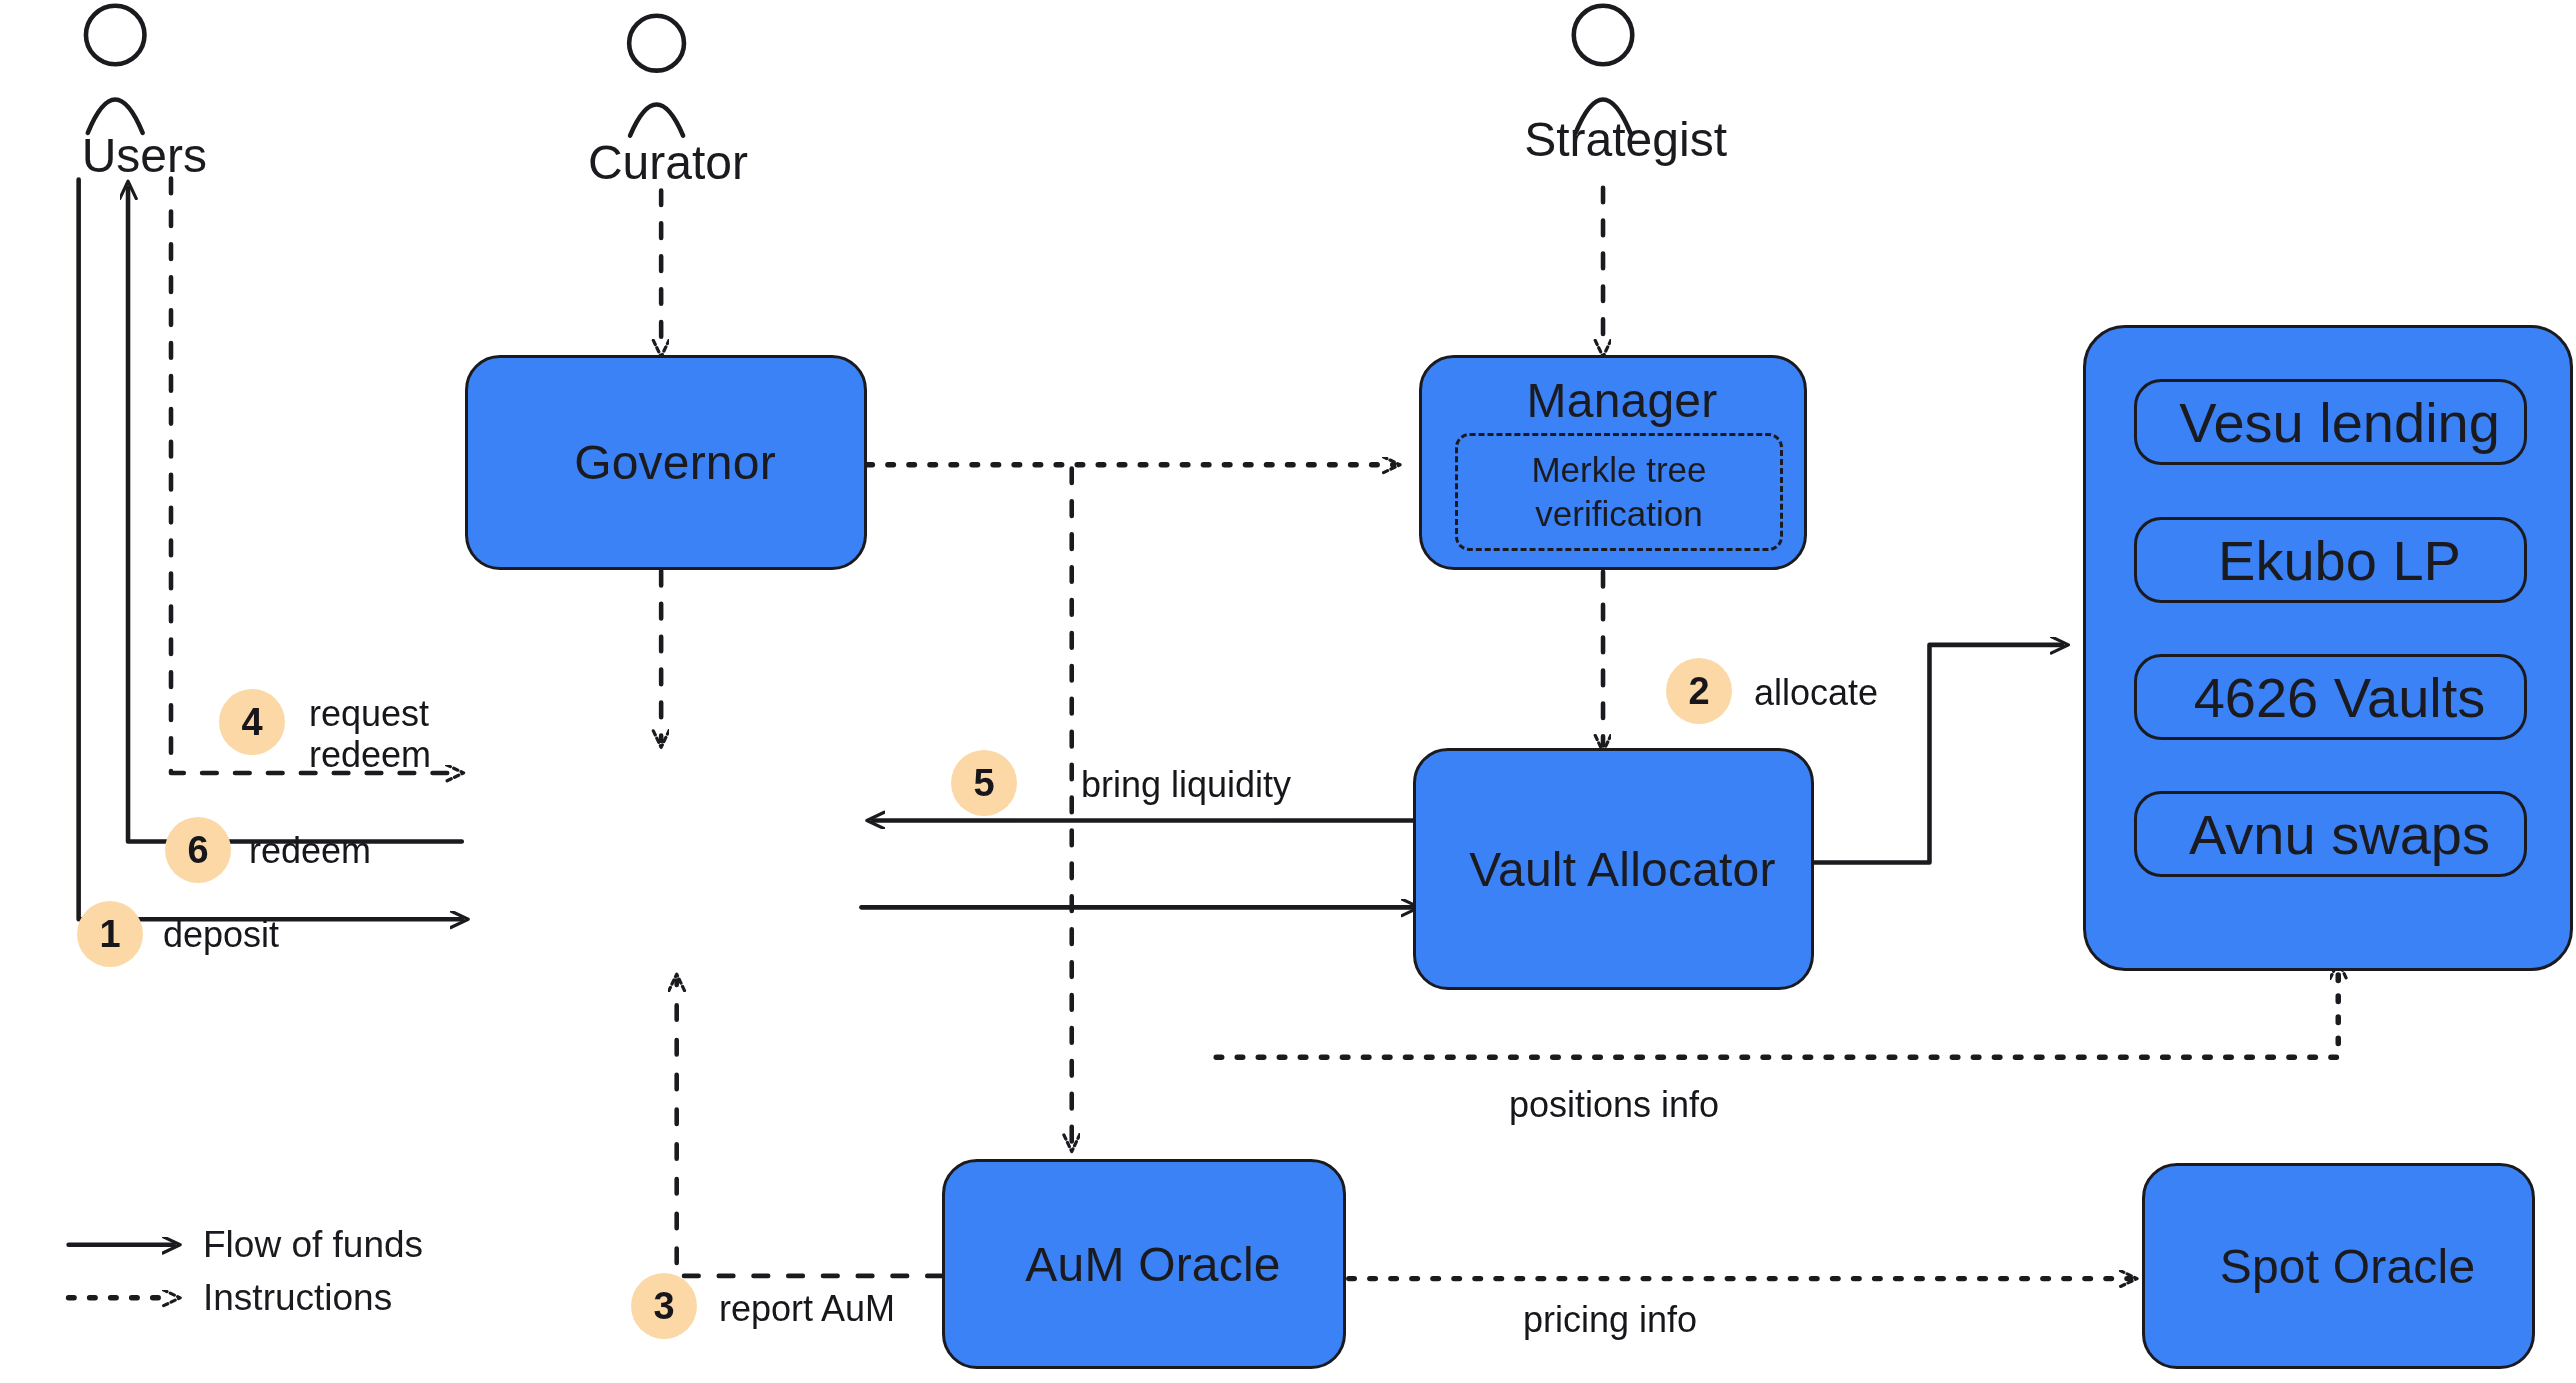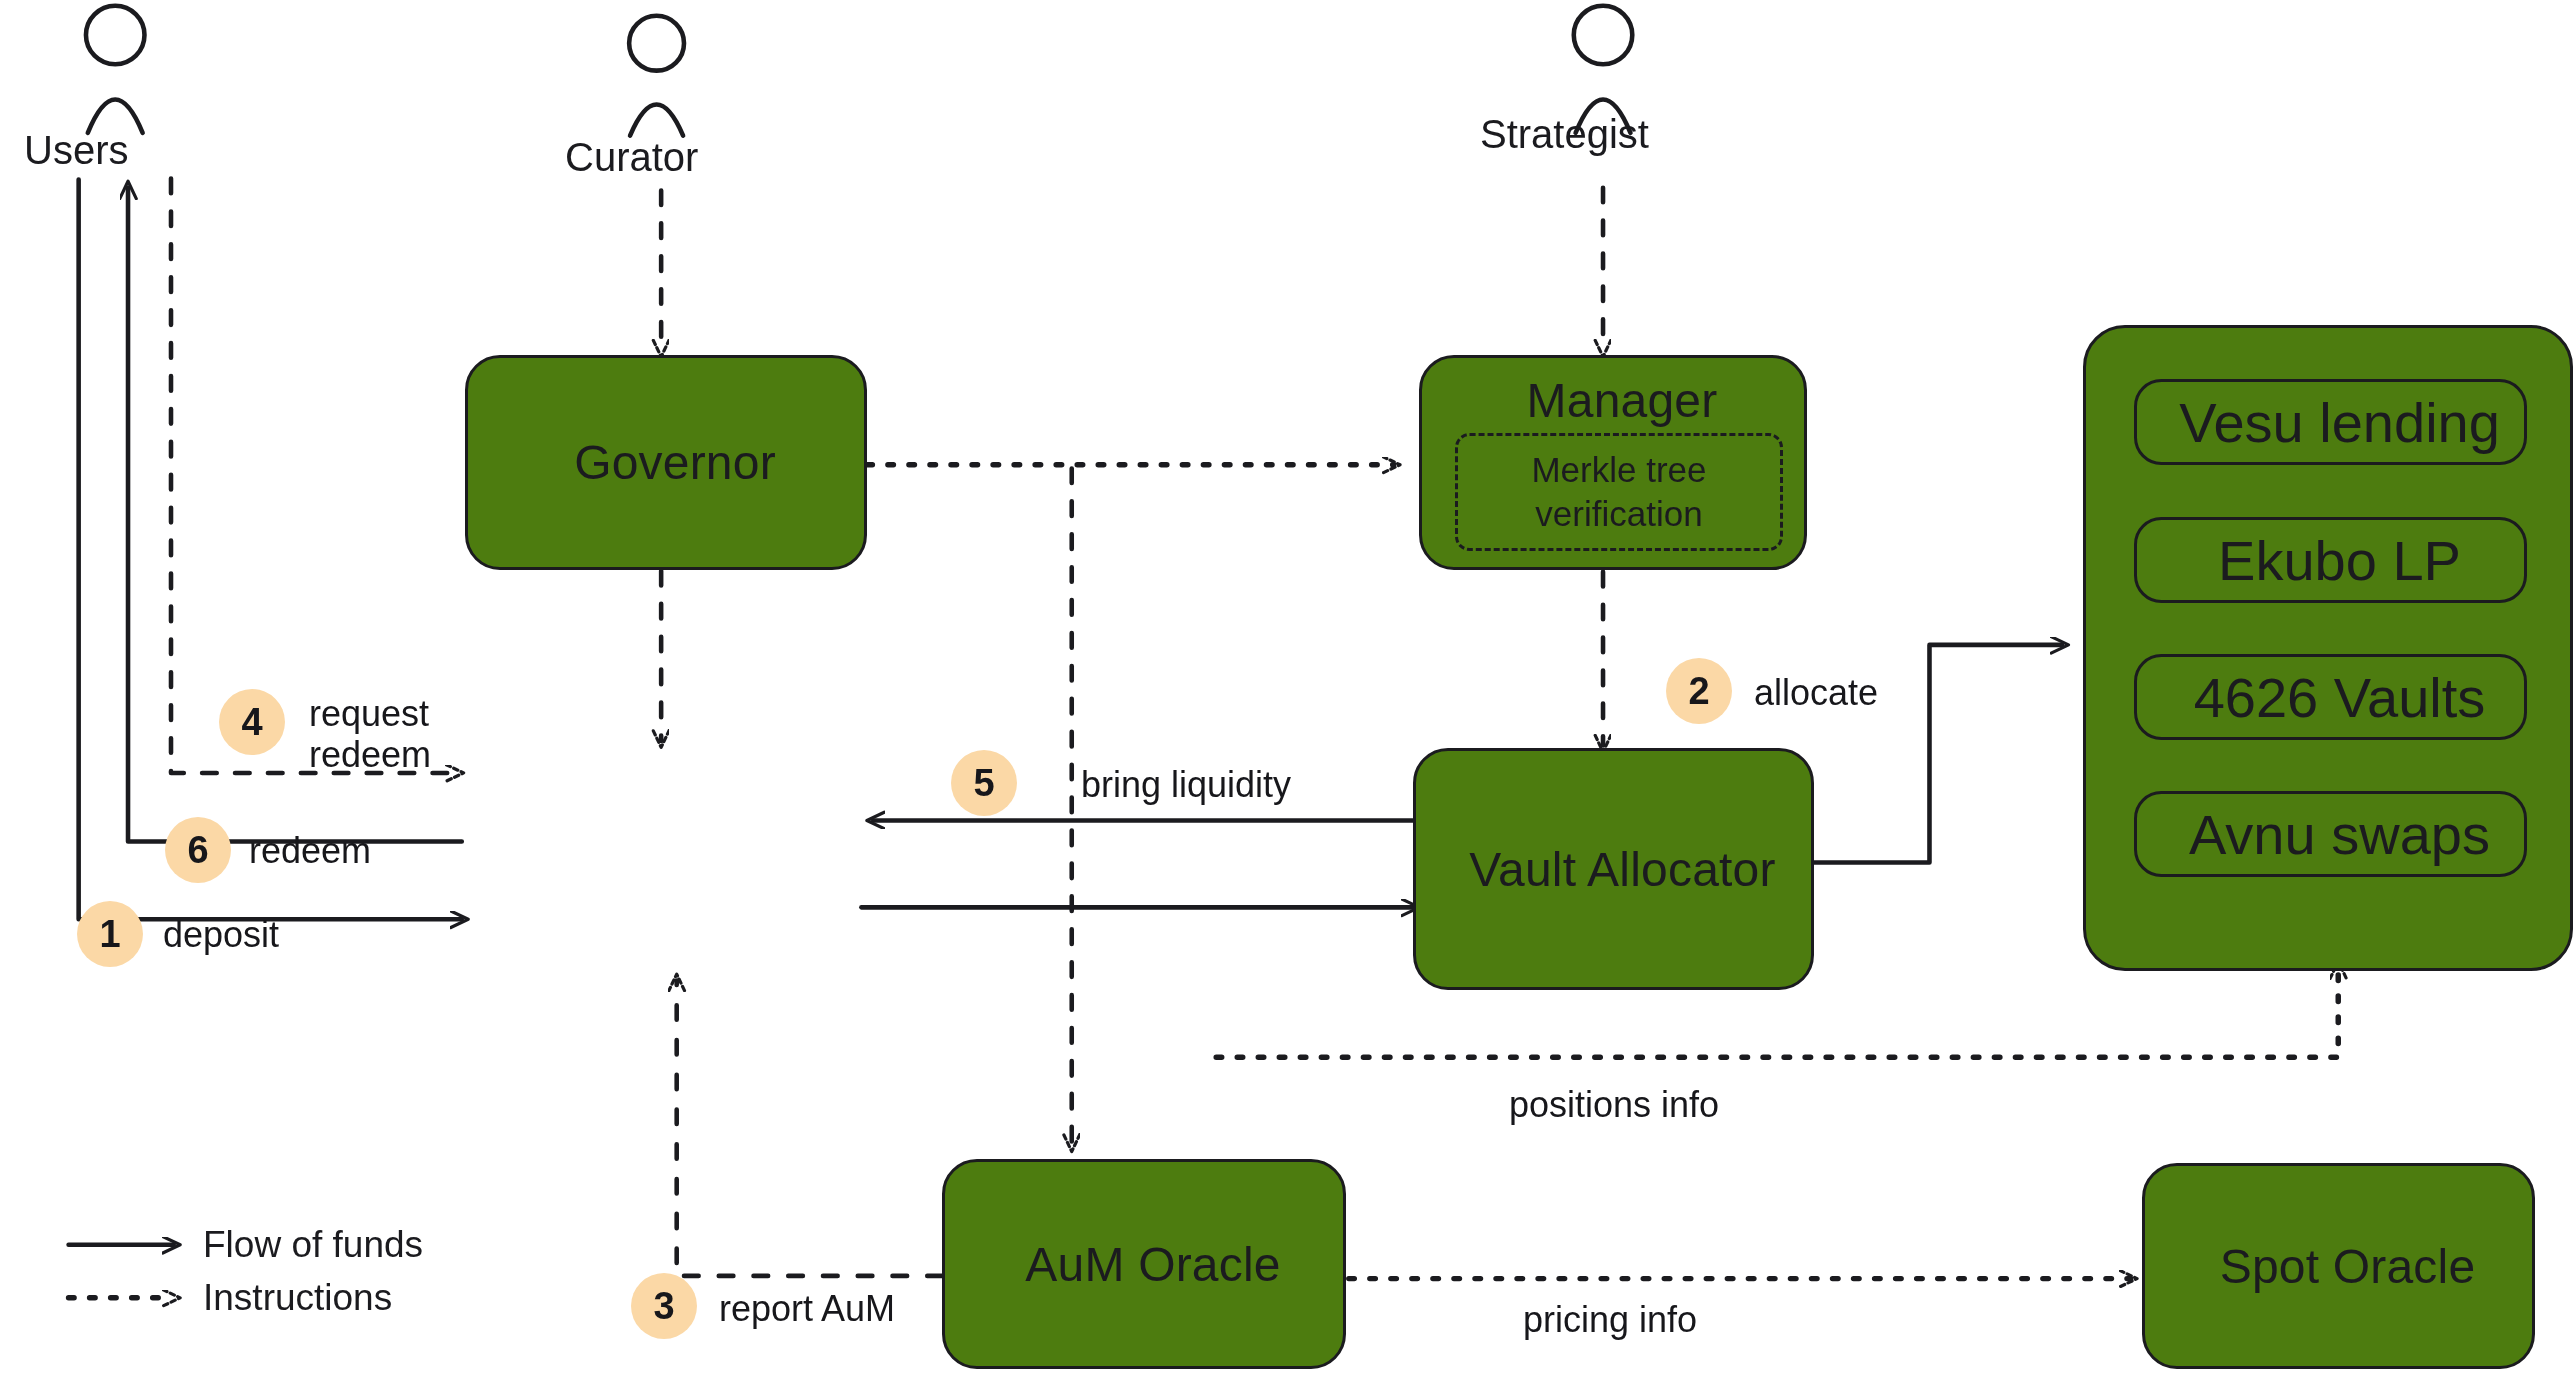--- a/index.html
+++ b/index.html
@@ -2,25 +2,25 @@
 <html style="font-size:14.6px"><head>
 <meta charset="utf-8">
 <style>
   html,body{margin:0;padding:0;background:#ffffff;}
   body{width:2576px;height:1384px;position:relative;overflow:hidden;
        font-family:"Liberation Sans", sans-serif;color:#1b1b1f;}
   #canvas{position:absolute;inset:0;width:2576px;height:1384px;}
   svg.layer{position:absolute;left:0;top:0;width:2576px;height:1384px;pointer-events:none;}
   .node{position:absolute;box-sizing:border-box;display:flex;align-items:center;
         justify-content:center;text-align:center;}
-  .nodebox{border:3.7px solid #1b1b1f;border-radius:35px;background:#4d7c0f;padding-left:18px;}
+  .nodebox{border:3.7px solid #1b1b1f;border-radius:35px;background:#3b82f6;padding-left:18px;}
   .nodebox.small{border-radius:27.4px;border-width:3.7px;}
   .label-xl{font-size:48px;letter-spacing:0.2px;}
   .label-lg{font-size:56px;}
-  .actor-name{position:absolute;font-size:40px;text-align:left;white-space:nowrap;}
+  .actor-name{position:absolute;font-size:48px;text-align:right;white-space:nowrap;}
   .badge{position:absolute;width:66px;height:66px;border-radius:50%;
          background:#FBD8A6;display:flex;align-items:center;justify-content:center;
          font-size:38px;font-weight:bold;color:#17171b;}
   .edge-label{position:absolute;font-size:36px;white-space:nowrap;color:#17171b;}
   .edge-label.two{line-height:1.05;white-space:normal;text-align:left;margin-top:12px;}
   .inner-dash{position:absolute;border:3.7px dashed #1b1b1f;border-radius:14.6px;
               display:flex;align-items:center;justify-content:center;text-align:center;
               line-height:1.25;font-size:35px;}
   .legend-text{position:absolute;font-size:37px;white-space:nowrap;}
 </style>

